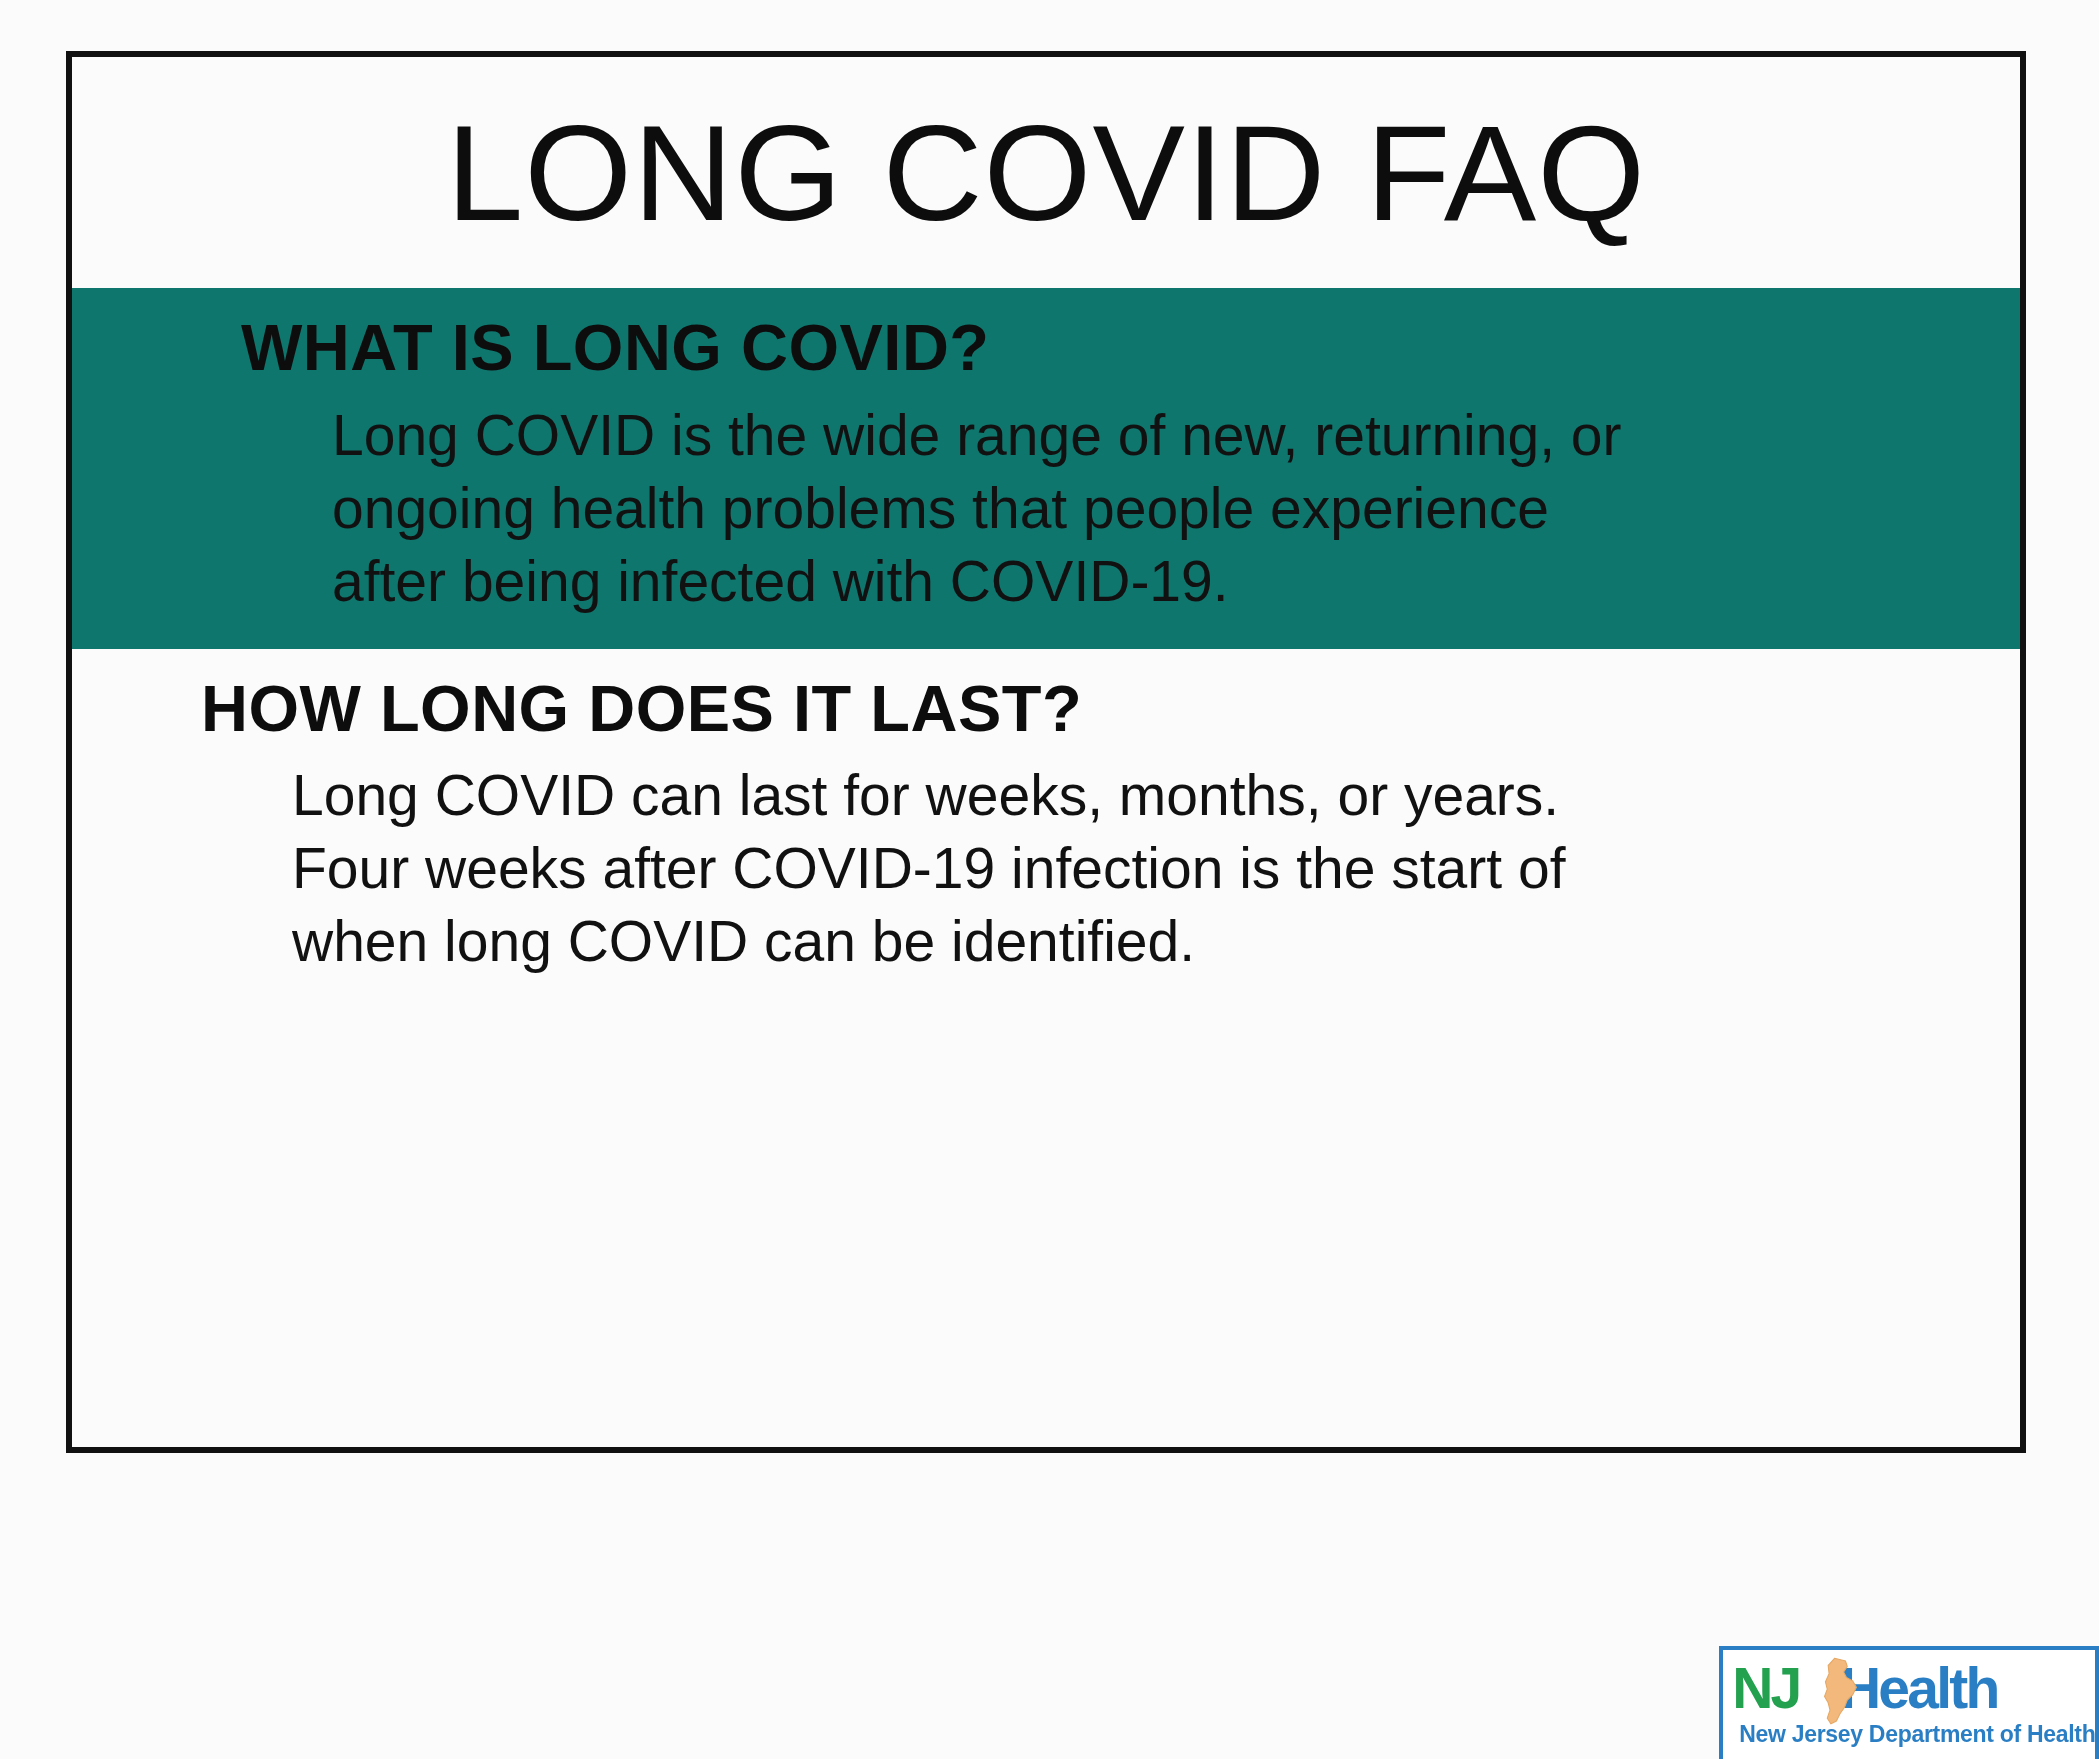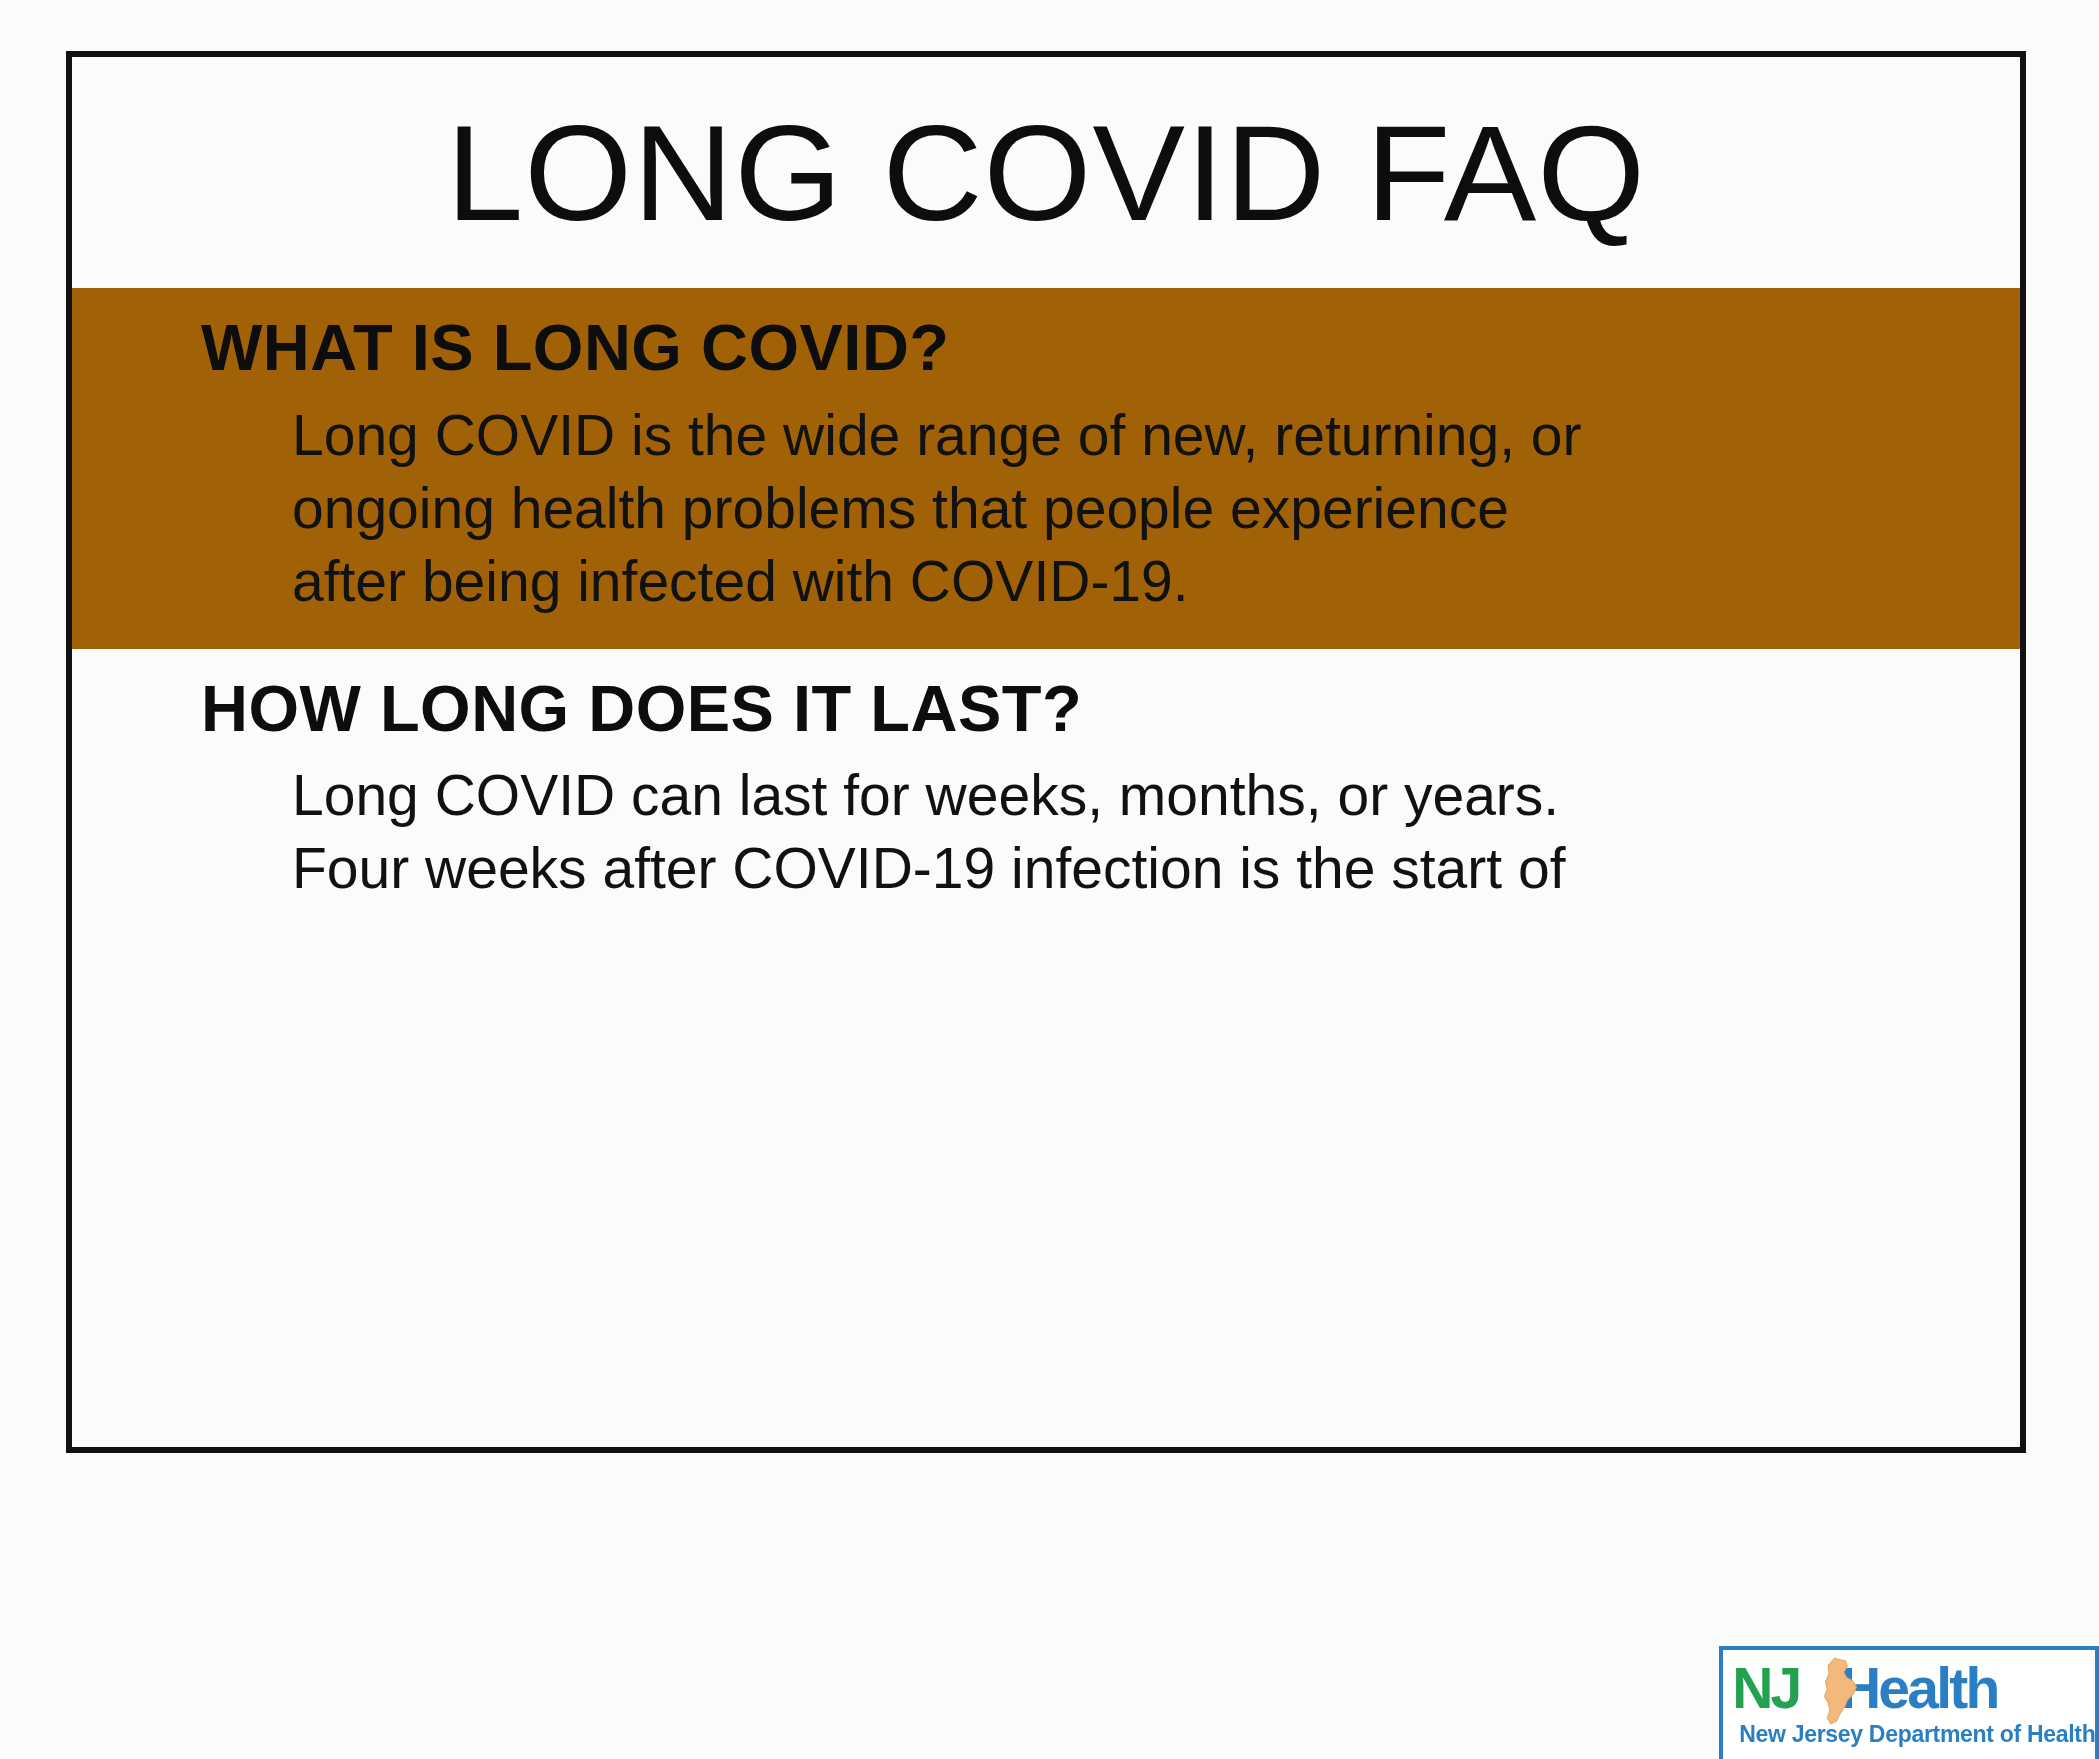--- a/index.html
+++ b/index.html
@@ -55,21 +55,21 @@
     line-height: 1;
     white-space: nowrap;
     transform: scaleX(1.02);
   }
 
   
   .band {
     box-sizing: border-box;
     padding: 24px 0 31px 0;
   }
-  .band--blue  { background: #a16207; }
+  .band--blue  { background: #0f766e; padding-left: 40px; }
   .band--white { background: #fbfbfb; }
   .band--green { background: #dcefa8; }
 
   .band-heading {
     margin: 0 0 9.2px 129px;   
     font-family: "Liberation Sans", sans-serif;
     font-size: 65px;
     font-weight: 700;
     letter-spacing: 0.5px;
     color: #0d0d0d;
@@ -150,20 +150,21 @@
         <span class="ln">ongoing health problems that people experience</span>
         <span class="ln">after being infected with COVID-19.</span>
       </div>
     </section>
 
     <section class="band band--white">
       <h2 class="band-heading">HOW LONG DOES IT LAST?</h2>
       <div class="band-body">
         <span class="ln">Long COVID can last for weeks, months, or years.</span>
         <span class="ln">Four weeks after COVID-19 infection is the start of</span>
+        <span class="ln">when long COVID can be identified.</span>
       </div>
     </section>
 
 
   </div>
 
   <div id="nj-logo">
     <div class="logo-wordmark">
       <span class="logo-nj">NJ</span>
       <span class="logo-health">Health</span>

